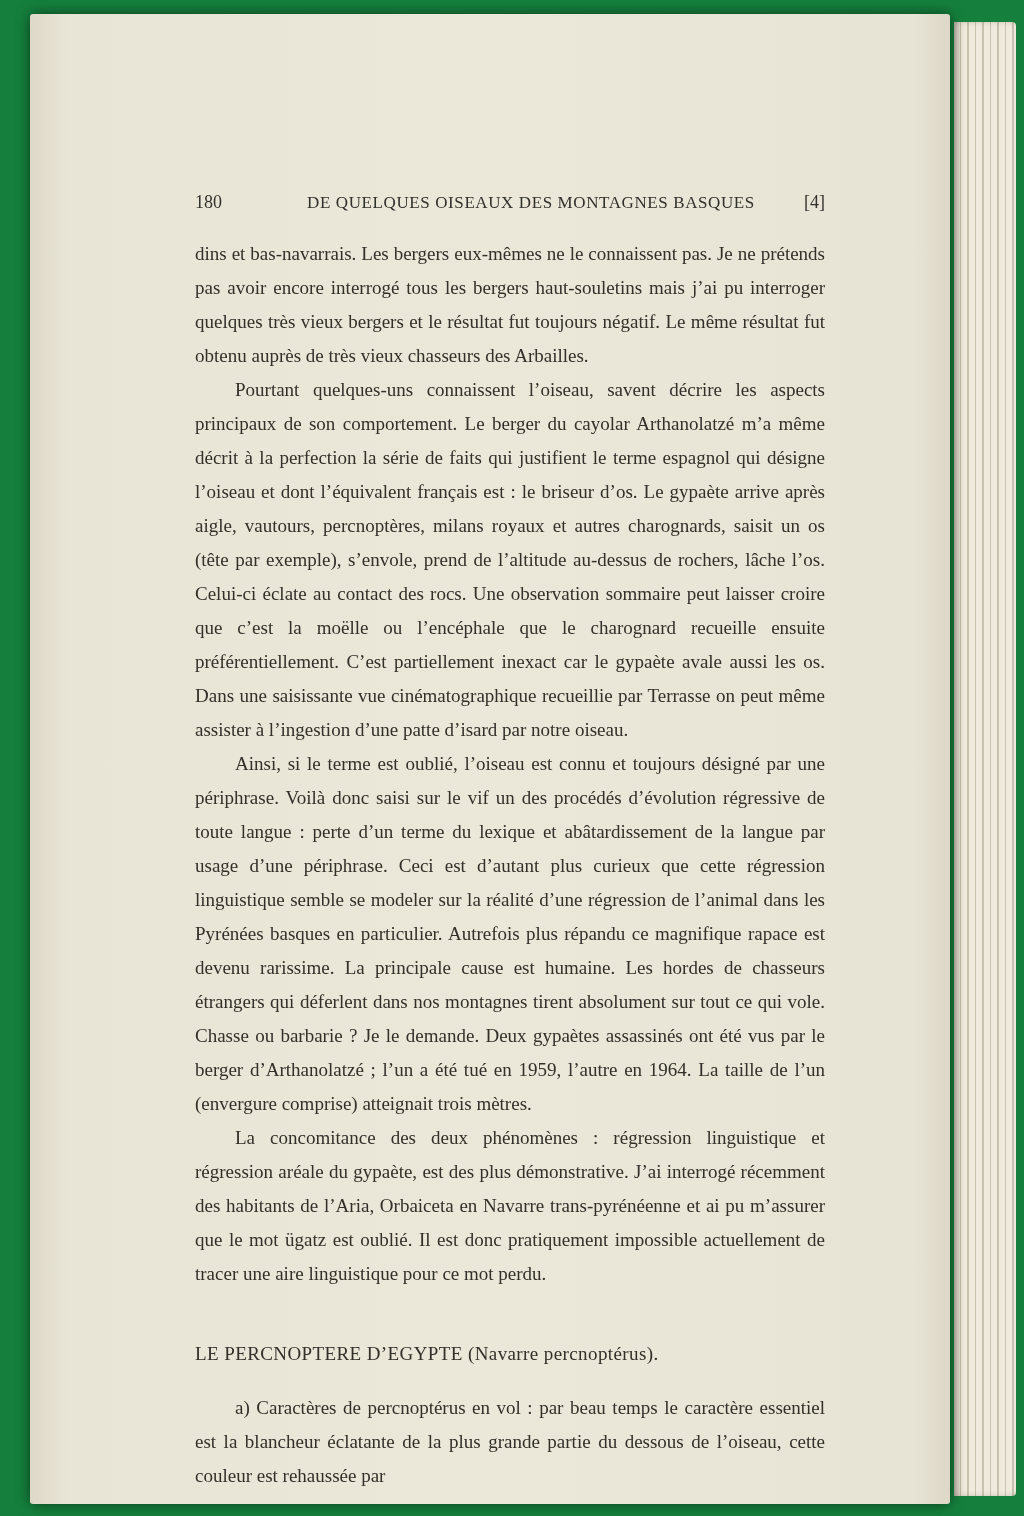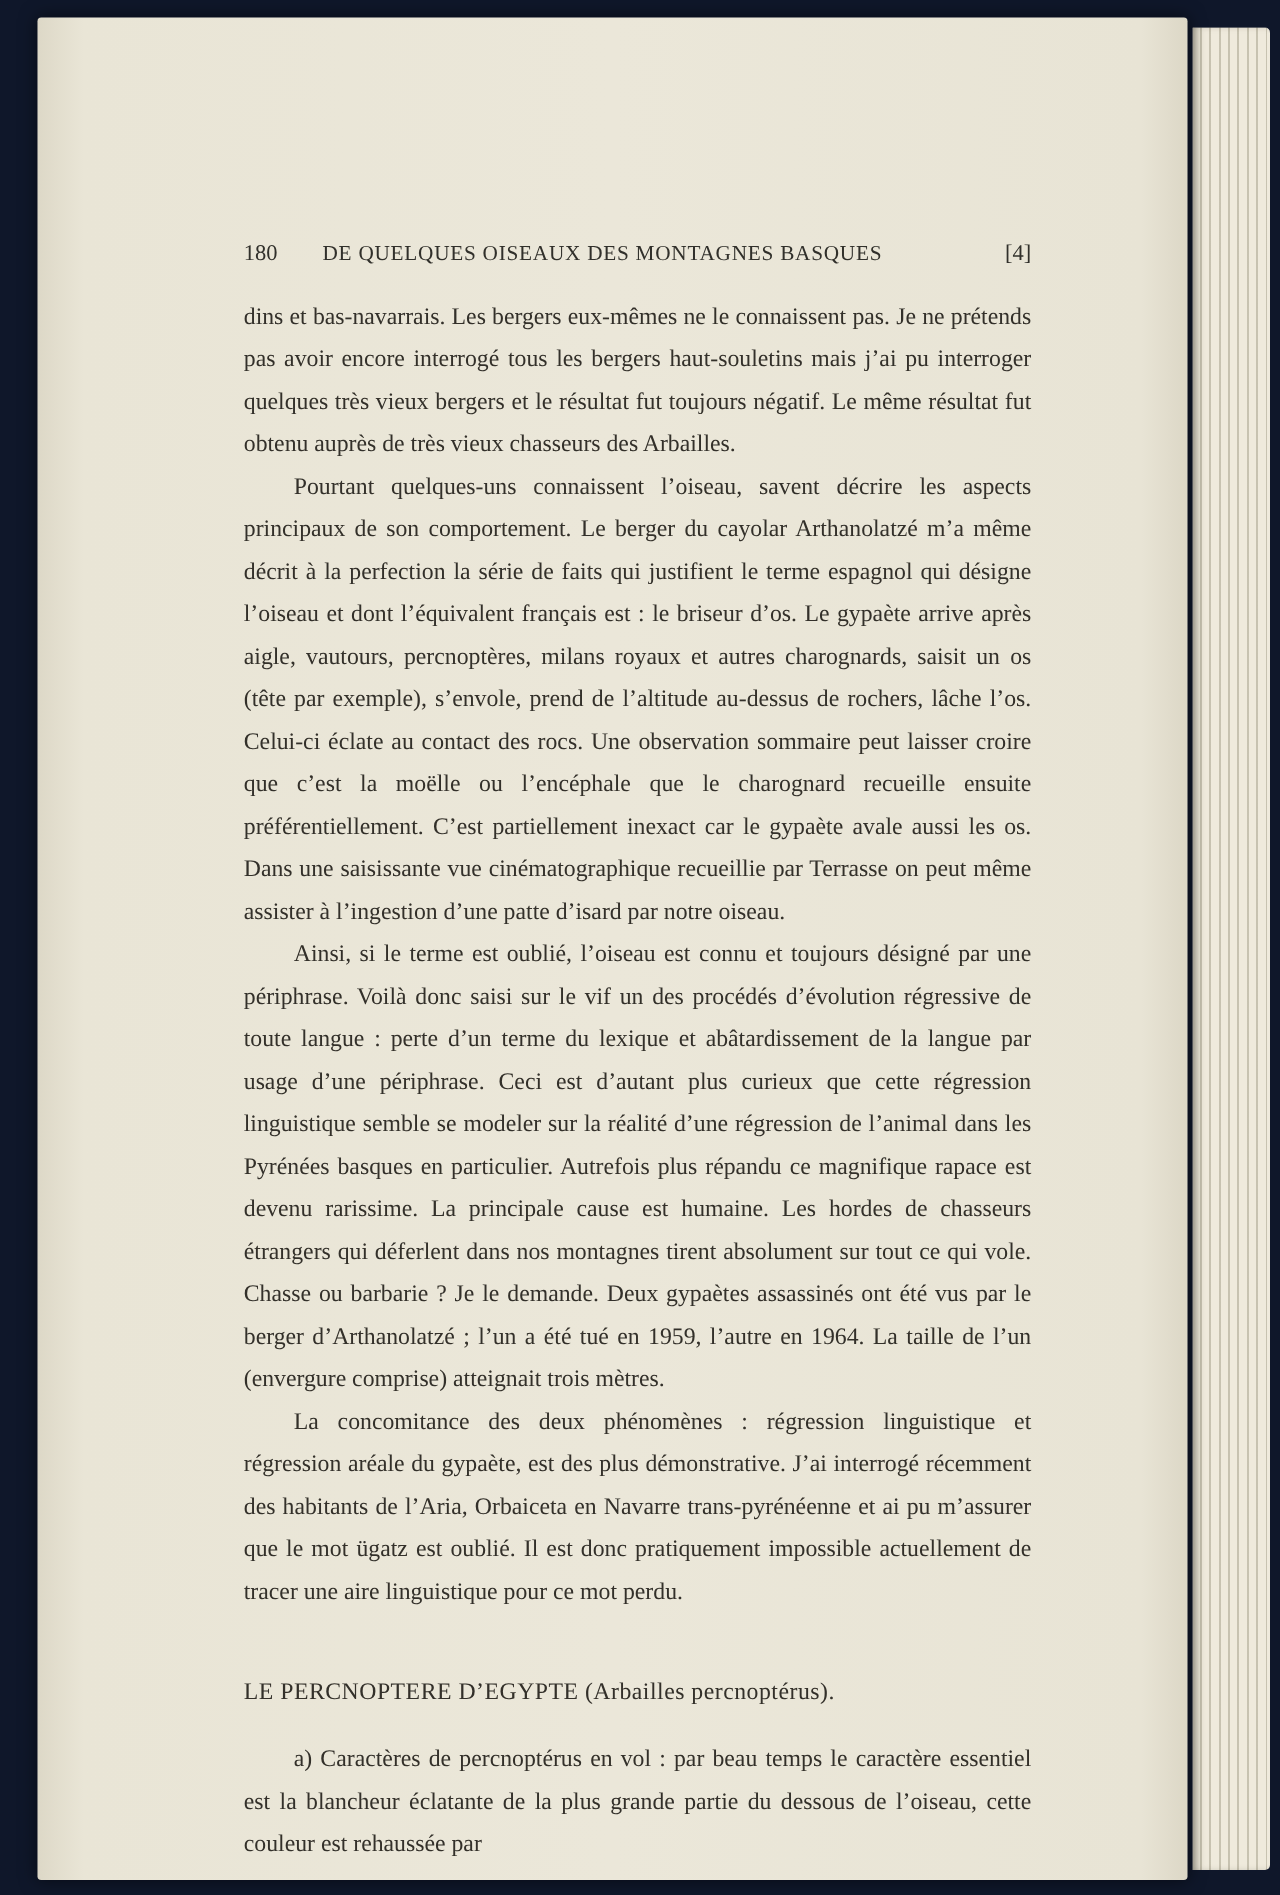--- a/index.html
+++ b/index.html
@@ -8,21 +8,21 @@
     background: #0e0d0b;
     width: 1024px;
     height: 1516px;
     overflow: hidden;
     font-family: "Liberation Serif", "DejaVu Serif", serif;
   }
   .scan {
     position: relative;
     width: 1024px;
     height: 1516px;
-    background: #0f172a;
+    background: #15803d;
   }
   .book-page {
     position: absolute;
     left: 30px;
     top: 14px;
     width: 920px;
     height: 1490px;
     background: linear-gradient(90deg, #ddd8c7 0%, #e9e5d6 4%, #ebe7d9 50%, #e8e4d5 96%, #dcd7c6 100%);
     border-radius: 3px;
     box-shadow: 0 0 14px rgba(0,0,0,0.55);
@@ -51,21 +51,21 @@
   .running-head {
     display: flex;
     justify-content: space-between;
     align-items: baseline;
     font-size: 17px;
     letter-spacing: 0.6px;
     margin-bottom: 24px;
     color: #31302b;
   }
   .running-head .page-number { font-size: 18px; letter-spacing: 0; }
-  .running-head .head-title  { flex: 1; text-align: left; margin-left: 36px; }
+  .running-head .head-title  { flex: 1; text-align: center; margin-left: 36px; }
   .running-head .issue-marker { font-size: 18px; letter-spacing: 0; }
   .body-text {
     font-size: 19px;
     line-height: 34px;
     text-align: justify;
   }
   .para { margin: 0; }
   .para.indent { text-indent: 40px; }
   .italic { }
   .section-heading {
@@ -89,21 +89,21 @@
         <span class="page-number">180</span>
         <span class="head-title">DE QUELQUES OISEAUX DES MONTAGNES BASQUES</span>
         <span class="issue-marker">[4]</span>
       </div>
 
       <div class="body-text">
           <p class="para"><span>dins et bas-navarrais. Les bergers eux-mêmes ne le connaissent pas. Je ne prétends pas avoir encore interrogé tous les bergers haut-souletins mais j’ai pu interroger quelques très vieux bergers et le résultat fut toujours négatif. Le même résultat fut obtenu auprès de très vieux chasseurs des Arbailles.</span></p>
           <p class="para indent"><span>Pourtant quelques-uns connaissent l’oiseau, savent décrire les aspects principaux de son comportement. Le berger du cayolar </span><span class="italic">Arthanolatzé</span><span> m’a même décrit à la perfection la série de faits qui justifient le terme espagnol qui désigne l’oiseau et dont l’équivalent français est : le briseur d’os. Le gypaète arrive après aigle, vautours, percnoptères, milans royaux et autres charognards, saisit un os (tête par exemple), s’envole, prend de l’altitude au-dessus de rochers, lâche l’os. Celui-ci éclate au contact des rocs. Une observation sommaire peut laisser croire que c’est la moëlle ou l’encéphale que le charognard recueille ensuite préférentiellement. C’est partiellement inexact car le gypaète avale aussi les os. Dans une saisissante vue cinématographique recueillie par Terrasse on peut même assister à l’ingestion d’une patte d’isard par notre oiseau.</span></p>
           <p class="para indent"><span>Ainsi, si le terme est oublié, l’oiseau est connu et toujours désigné par une périphrase. Voilà donc saisi sur le vif un des procédés d’</span><span class="italic">évolution régressive</span><span> de toute langue : perte d’un terme du lexique et abâtardissement de la langue par usage d’une périphrase. Ceci est d’autant plus curieux que cette </span><span class="italic">régression linguistique semble se modeler sur la réalité d’une régression de l’animal</span><span> dans les Pyrénées basques en particulier. Autrefois plus répandu ce magnifique rapace est devenu rarissime. La principale cause est humaine. Les hordes de chasseurs étrangers qui déferlent dans nos montagnes tirent absolument sur tout ce qui vole. Chasse ou barbarie ? Je le demande. Deux gypaètes assassinés ont été vus par le berger d’Arthanolatzé ; l’un a été tué en 1959, l’autre en 1964. La taille de l’un (envergure comprise) atteignait trois mètres.</span></p>
           <p class="para indent"><span>La concomitance des deux phénomènes : régression linguistique et régression aréale du gypaète, est des plus démonstrative. J’ai interrogé récemment des habitants de l’Aria, Orbaiceta en Navarre trans-pyrénéenne et ai pu m’assurer que le mot </span><span class="italic">ügatz</span><span> est oublié. Il est donc pratiquement impossible actuellement de tracer une aire linguistique pour ce mot perdu.</span></p>
-          <h2 class="section-heading">LE PERCNOPTERE D’EGYPTE (Arbailles percnoptérus).</h2>
+          <h2 class="section-heading">LE PERCNOPTERE D’EGYPTE (Navarre percnoptérus).</h2>
           <p class="para indent"><span>a) </span><span class="italic">Caractères de percnoptérus en vol</span><span> : par beau temps le caractère essentiel est la blancheur éclatante de la plus grande partie du dessous de l’oiseau, cette couleur est rehaussée par</span></p>
         </div>
 
     </div>
   </div>
 
   <div class="page-edge-stack"></div>
 
 </div>
 

